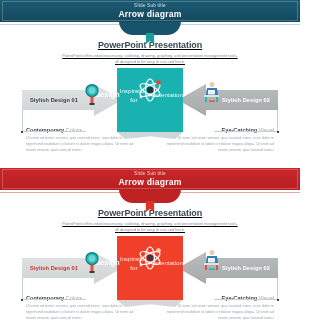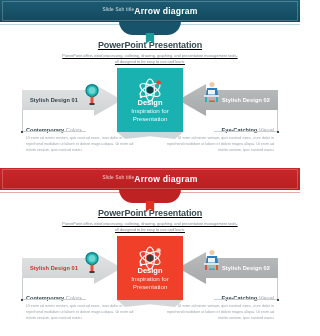--- a/index.html
+++ b/index.html
@@ -15,21 +15,21 @@
     background:#ffffff;
     overflow:hidden;
   }
 
   
   .header{
     position:relative;
     width:100%;
     height:22px;
     display:flex;
-    flex-direction:row;
+    flex-direction:column;
     align-items:center;
     justify-content:center;
     z-index:5;
   }
   .header.teal{ background:linear-gradient(180deg,#1c5c74 0%,#14485c 100%); }
   .header.red { background:linear-gradient(180deg,#c9272a 0%,#b81f20 100%); }
   .header .inner-border{
     position:absolute; inset:1px 2px 1px 2px;
     border:1px solid rgba(255,255,255,.22);
     pointer-events:none;
@@ -96,21 +96,21 @@
     color:#7f8e96;
     padding:0 60px;
   }
 
   
   .center-box{
     position:absolute;
     left:117px; top:68px;
     width:66px; height:64px;
     display:flex;
-    flex-direction:column;
+    flex-direction:row;
     align-items:center;
     justify-content:flex-end;
     padding-bottom:9px;
     z-index:3;
   }
   .center-box.teal{ background:#19b2b0; }
   .center-box.red { background:#f0402a; }
   .center-tail{
     position:absolute;
     left:50%; transform:translateX(-50%);

